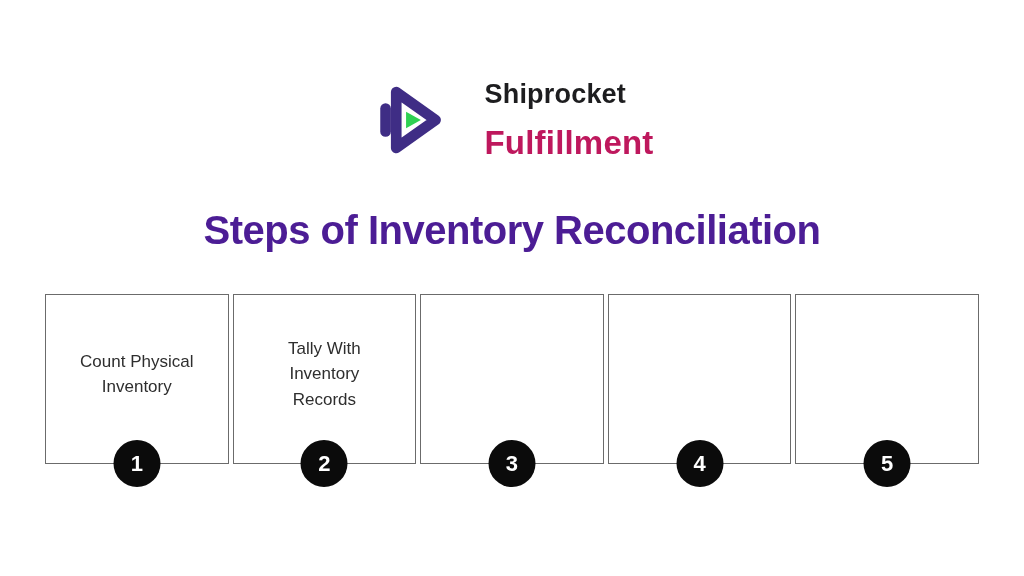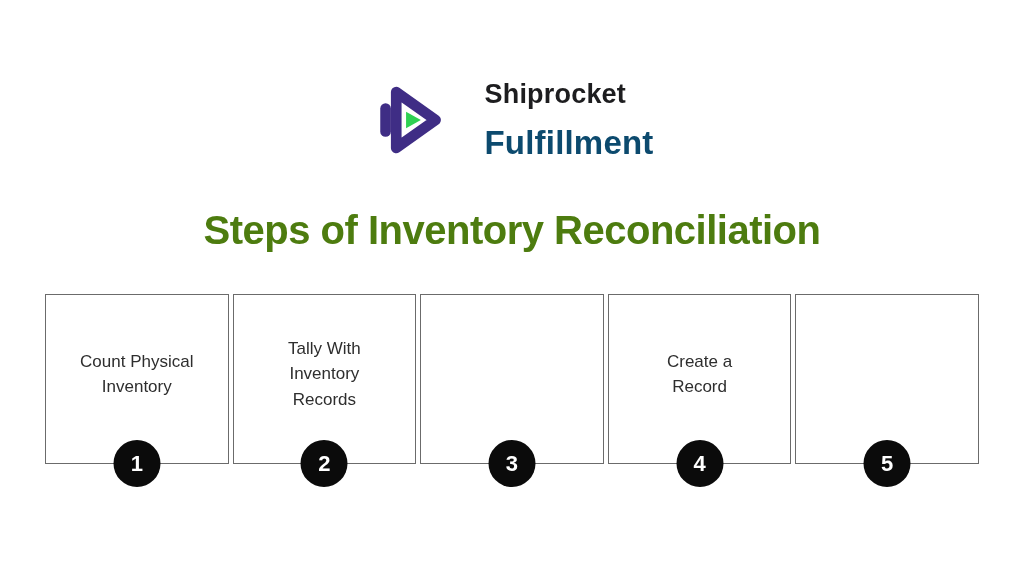--- a/index.html
+++ b/index.html
@@ -30,35 +30,35 @@
   .logo-text { display: flex; flex-direction: column; align-items: flex-start; }
   .brand-top {
     font-size: 27px;
     font-weight: 600;
     color: #1d1d1f;
     letter-spacing: 0.2px;
   }
   .brand-bottom {
     font-size: 33px;
     font-weight: 700;
-    color: #0c4a6e;
+    color: #be185d;
     margin-top: 14px;
     letter-spacing: 0.2px;
   }
 
   
   .title {
     position: absolute;
     top: 208px;
     left: 0;
     width: 100%;
     text-align: center;
     font-size: 40px;
     font-weight: 700;
-    color: #4d7c0f;
+    color: #4c1d95;
     letter-spacing: -0.5px;
   }
 
   
   .steps {
     position: absolute;
     top: 294px;
     left: 45px;
     width: 934px;
     display: flex;
@@ -132,22 +132,20 @@
 Inventory
 Records</div>
       <div class="step-number">2</div>
     </div>
 
     <div class="step">
       <div class="step-number">3</div>
     </div>
 
     <div class="step">
-      <div class="step-label">Create a
-Record</div>
       <div class="step-number">4</div>
     </div>
 
     <div class="step">
       <div class="step-number">5</div>
     </div>
 
   </div>
 
 </div>

